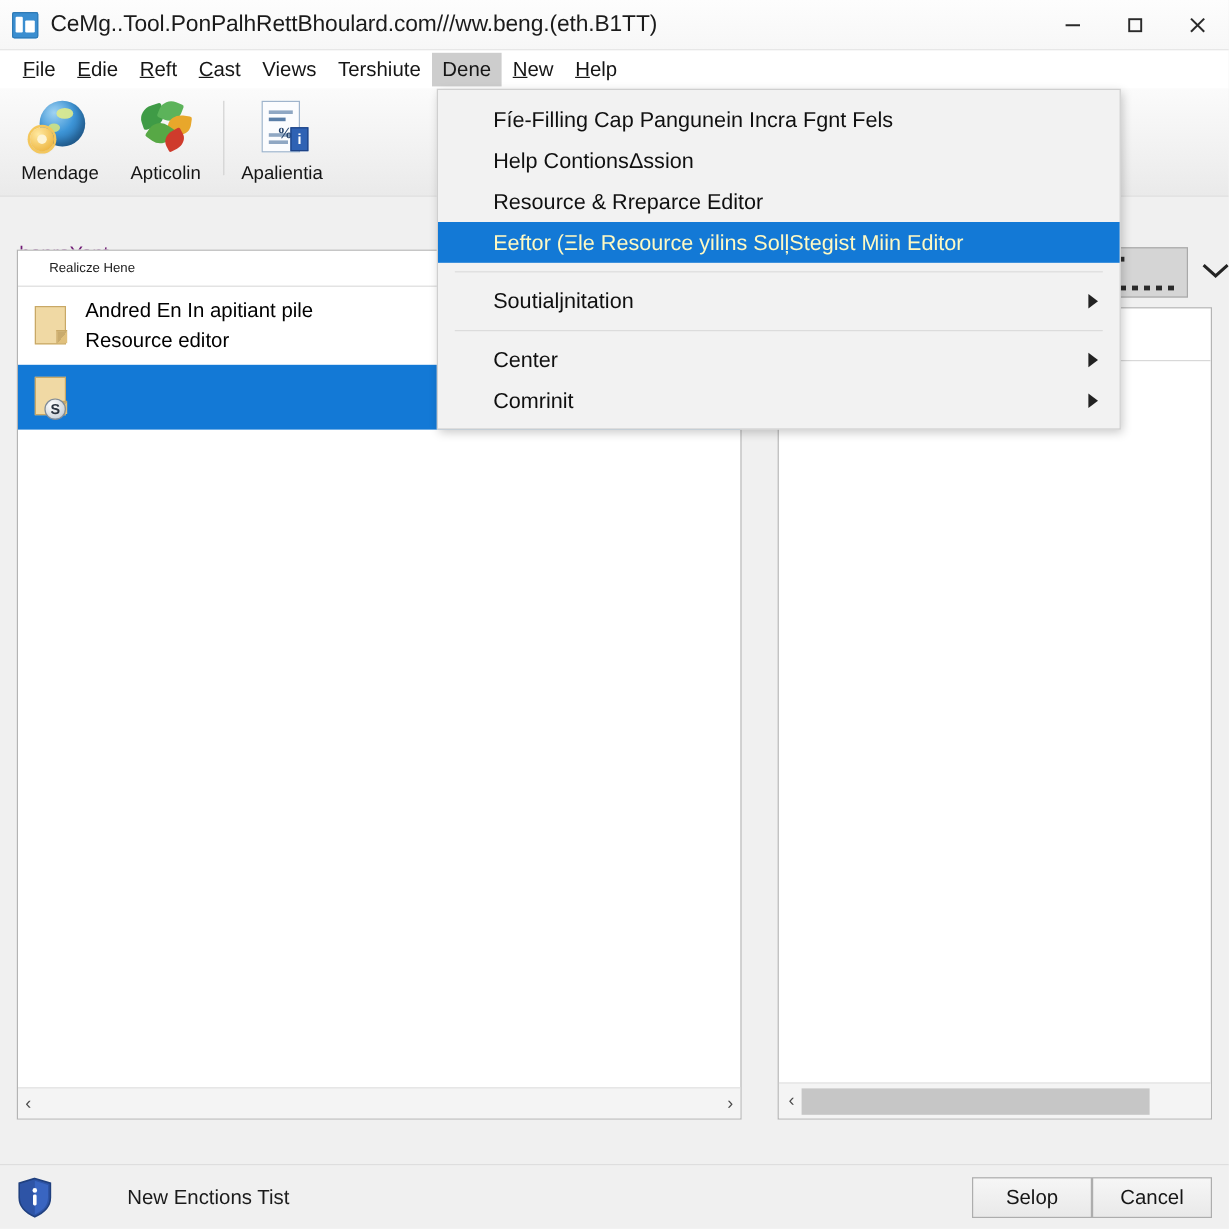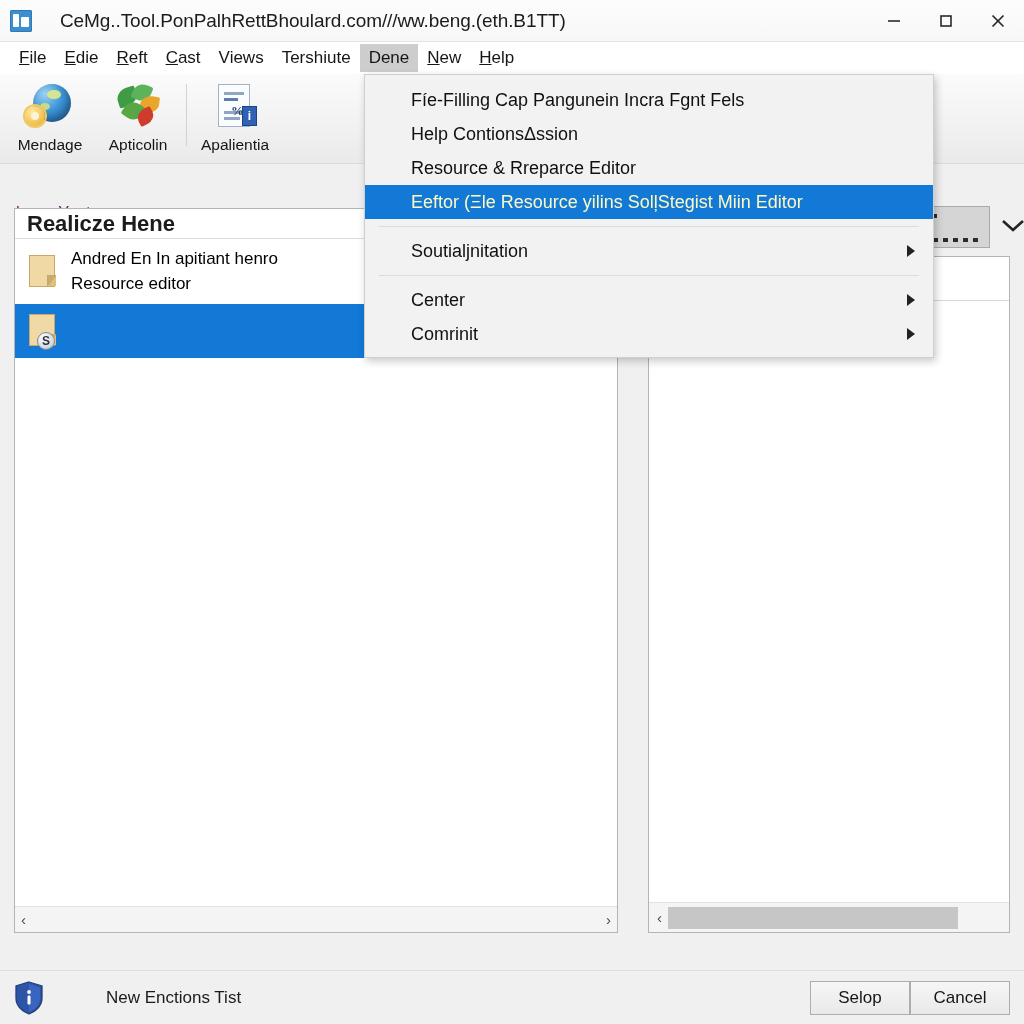--- a/index.html
+++ b/index.html
@@ -27,21 +27,20 @@
   .titlebar {
     position: absolute;
     left: 0; top: 0;
     width: 1024px;
     height: 42px;
     background: linear-gradient(to bottom, #fdfdfd 0%, #f7f7f7 100%);
     border-bottom: 1px solid #e4e4e4;
     display: flex;
     align-items: center;
     box-sizing: border-box;
-    gap: 18px;
   }
   .title-icon {
     width: 22px;
     height: 22px;
     margin-left: 10px;
     margin-right: 10px;
     background: #3b8ed0;
     border-radius: 2px;
     position: relative;
     flex: none;
@@ -264,26 +263,25 @@
     background: #ffffff;
     border: 1px solid #b4b4b4;
     box-sizing: border-box;
     overflow: hidden;
   }
   .list-header {
     height: 30px;
     border-bottom: 1px solid #dcdcdc;
     display: flex;
     align-items: center;
-    padding-left: 12px;
-    font-size: 22px;
+    padding-left: 26px;
+    font-size: 11px;
     color: #1c1c1c;
     background: #ffffff;
     box-sizing: border-box;
-    font-weight: bold;
   }
   .list-row {
     display: flex;
     align-items: center;
     padding: 8px 10px;
     box-sizing: border-box;
     min-height: 52px;
   }
   .list-row.selected {
     background: #1379d6;
@@ -598,21 +596,21 @@
 
     <div class="list-panel">
       <div class="list-header">Realicze Hene</div>
 
       <div class="list-row">
         <div class="row-icon">
           <span class="pg"></span>
             <span class="pgfold"></span>
         </div>
         <div class="row-text">
-          <div>Andred En In apitiant henro</div>
+          <div>Andred En In apitiant pile</div>
           <div>Resource editor</div>
         </div>
       </div>
 
       <div class="list-row selected">
         <div class="row-icon">
           <span class="pg"></span>
             <span class="pgfold"></span>
           <span class="coin">S</span>
         </div>

